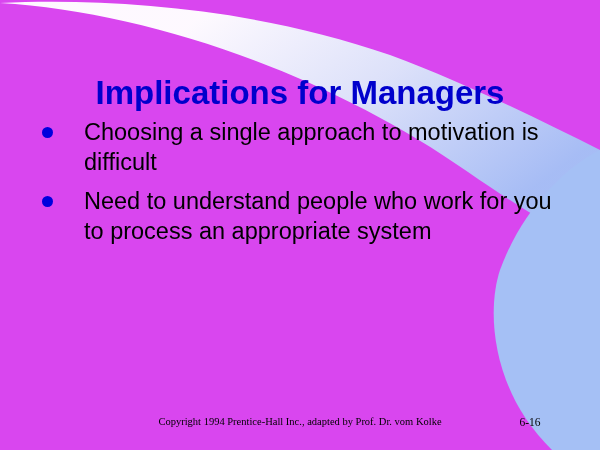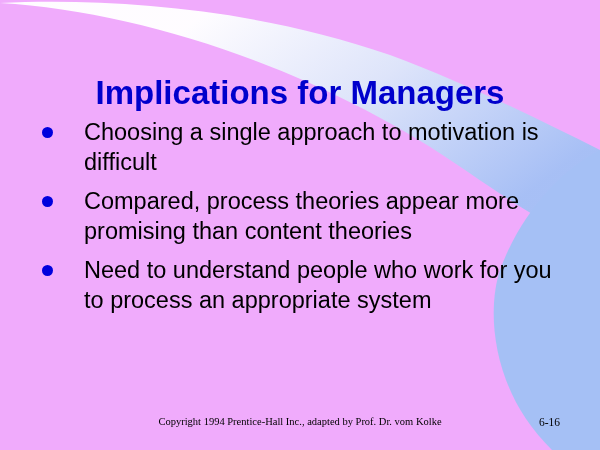--- a/index.html
+++ b/index.html
@@ -5,21 +5,21 @@
   html, body {
     margin: 0;
     padding: 0;
     background: #ffffff;
   }
   #slide {
     position: relative;
     width: 600px;
     height: 450px;
     overflow: hidden;
-    background: #f0abfc;
+    background: #d946ef;
     font-family: "Liberation Sans", sans-serif;
   }
   #decor {
     position: absolute;
     left: 0;
     top: 0;
     width: 600px;
     height: 450px;
     pointer-events: none;
   }
@@ -83,21 +83,21 @@
     color: #000000;
     font-size: 10.5px;
     line-height: 14px;
     font-family: "Liberation Serif", serif;
   }
   .page-number {
     position: absolute;
     left: 500px;
     top: 415px;
     width: 60px;
-    text-align: right;
+    text-align: center;
     color: #000000;
     font-size: 11.5px;
     line-height: 14px;
     font-family: "Liberation Serif", serif;
   }
 </style>
 </head>
 <body>
 
 <div id="slide">
@@ -129,24 +129,20 @@
 
     <h1 class="slide-title">Implications for Managers</h1>
 
     <ul class="bullet-list">
       <li class="bullet-item">
         <span class="bullet-marker"></span>
         <span class="bullet-text">Choosing a single approach to motivation is difficult</span>
       </li>
       <li class="bullet-item">
         <span class="bullet-marker"></span>
-        <span class="bullet-text">Compared, process theories appear more promising than content theories</span>
-      </li>
-      <li class="bullet-item">
-        <span class="bullet-marker"></span>
         <span class="bullet-text">Need to understand people who work for you to process an appropriate system</span>
       </li>
     </ul>
 
     <div class="footer-note">Copyright 1994 Prentice-Hall Inc., adapted by Prof.  Dr. vom Kolke</div>
 
     <div class="page-number">6-16</div>
 
   </div>
 </div>

